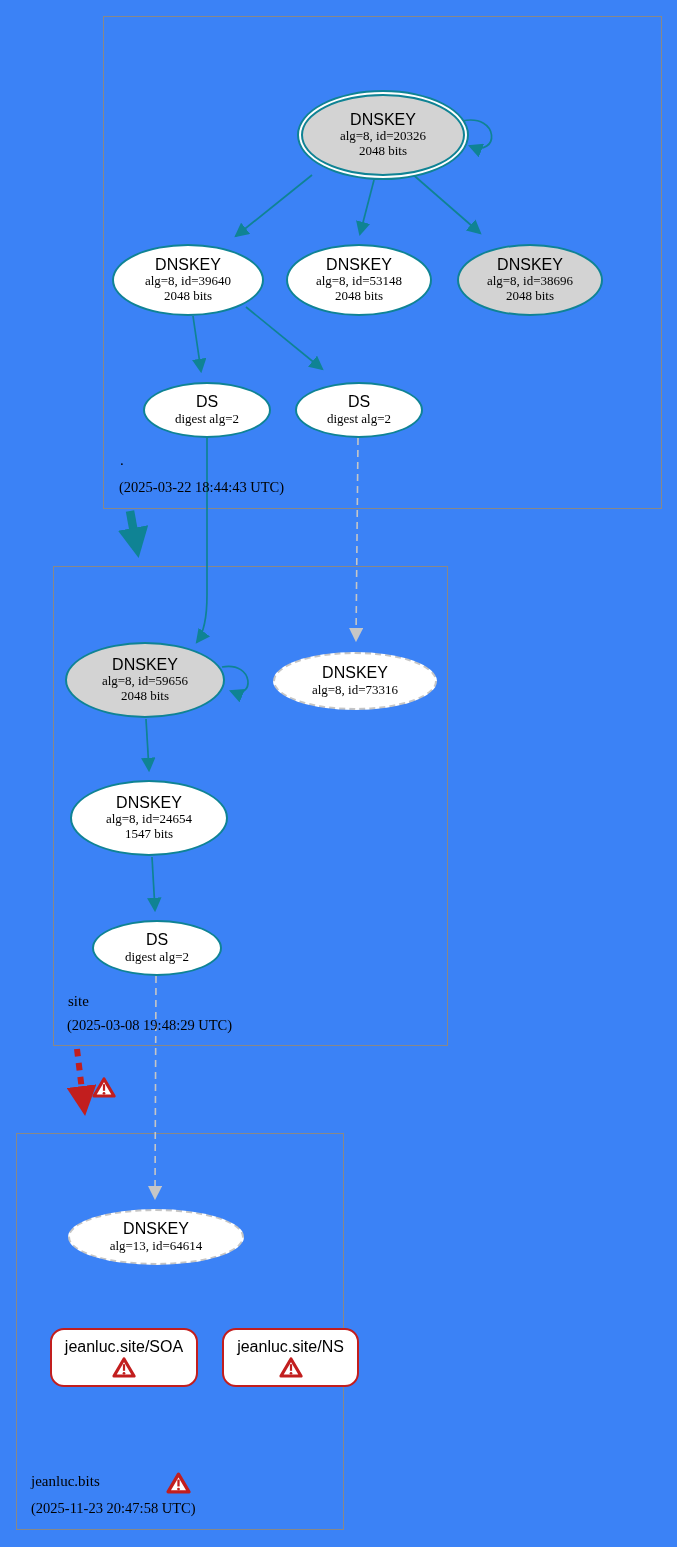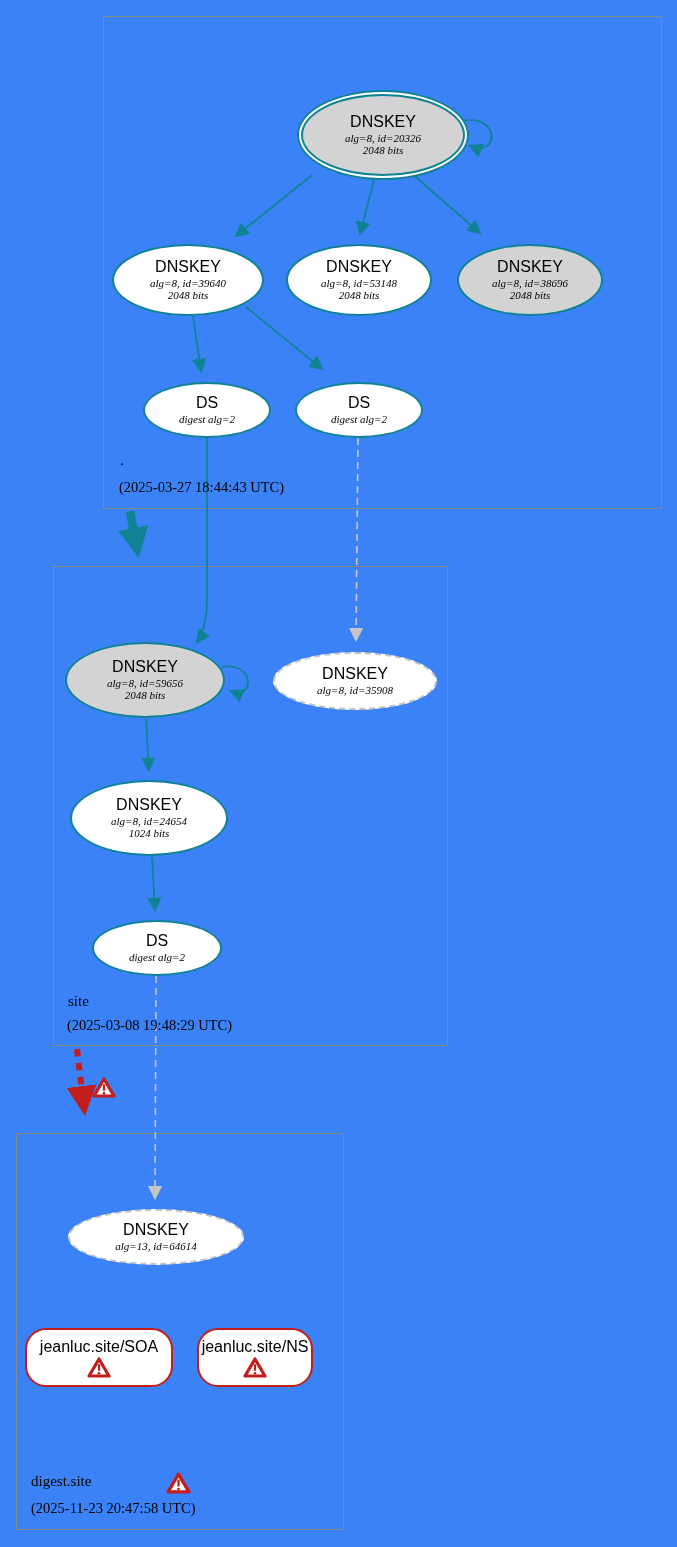--- a/index.html
+++ b/index.html
@@ -49,31 +49,32 @@
   .node-outer{
     position:absolute;
     border:2px solid var(--teal);
     border-radius:50%;
     padding:2px;
     background:#ffffff;
     box-sizing:border-box;
   }
   .node.inner{position:relative;left:0;top:0;width:100%;height:100%;}
   .ntitle{font-family:"Liberation Sans",sans-serif;font-size:16px;color:#000;}
-  .ndetail{font-family:"Liberation Serif",serif;font-size:11px;color:#000;font-style:italic;}
+  .ndetail{font-family:"Liberation Serif",serif;font-size:13px;color:#000;}
 
   .rrbox{
     position:absolute;
     border:2px solid var(--alert-red);
-    border-radius:21px;
+    border-radius:14px;
     background:#ffffff;
     box-sizing:border-box;
     display:flex;flex-direction:column;
     align-items:center;justify-content:center;
     gap:1px;
+    margin-left:25px;
   }
   .rrlabel{font-family:"Liberation Sans",sans-serif;font-size:16px;color:#000;}
 
   .zone-label{
     position:absolute;
     font-family:"Liberation Serif",serif;
     font-size:15px;color:#000;
     white-space:nowrap;
   }
   .zone-ts{
@@ -161,37 +162,37 @@
     <div class="ntitle">DS</div>
     <div class="ndetail">digest alg=2</div>
   </div>
 
   <div class="node" style="left:295px;top:382px;width:128px;height:56px">
     <div class="ntitle">DS</div>
     <div class="ndetail">digest alg=2</div>
   </div>
 
   <div class="zone-label" style="left:120px;top:452px">.</div>
-  <div class="zone-ts" style="left:119px;top:479px">(2025-03-27 18:44:43 UTC)</div>
+  <div class="zone-ts" style="left:119px;top:479px">(2025-03-22 18:44:43 UTC)</div>
 
   <div class="node gray" style="left:65px;top:642px;width:160px;height:76px">
     <div class="ntitle">DNSKEY</div>
     <div class="ndetail">alg=8, id=59656</div>
     <div class="ndetail">2048 bits</div>
   </div>
 
   <div class="node dashed" style="left:273px;top:652px;width:164px;height:58px">
     <div class="ntitle">DNSKEY</div>
-    <div class="ndetail">alg=8, id=35908</div>
+    <div class="ndetail">alg=8, id=73316</div>
   </div>
 
   <div class="node" style="left:70px;top:780px;width:158px;height:76px">
     <div class="ntitle">DNSKEY</div>
     <div class="ndetail">alg=8, id=24654</div>
-    <div class="ndetail">1024 bits</div>
+    <div class="ndetail">1547 bits</div>
   </div>
 
   <div class="node" style="left:92px;top:920px;width:130px;height:56px">
     <div class="ntitle">DS</div>
     <div class="ndetail">digest alg=2</div>
   </div>
 
   <div class="zone-label" style="left:68px;top:993px">site</div>
   <div class="zone-ts" style="left:67px;top:1017px">(2025-03-08 19:48:29 UTC)</div>
 
@@ -208,30 +209,30 @@
 
   <div class="rrbox" style="left:25px;top:1328px;width:148px;height:59px">
     <div class="rrlabel">jeanluc.site/SOA</div>
     <svg class="warn-icon" width="24" height="21" viewBox="0 0 24 21">
       <path class="warn-tri" d="M12 2 L22 19 L2 19 Z"></path>
       <rect class="warn-bar" x="10.9" y="7.2" width="2.2" height="6.6"></rect>
       <circle class="warn-bar" cx="12" cy="16.3" r="1.35"></circle>
     </svg>
   </div>
 
-  <div class="rrbox" style="left:197px;top:1328px;width:116px;height:59px">
+  <div class="rrbox" style="left:197px;top:1328px;width:137px;height:59px">
     <div class="rrlabel">jeanluc.site/NS</div>
     <svg class="warn-icon" width="24" height="21" viewBox="0 0 24 21">
       <path class="warn-tri" d="M12 2 L22 19 L2 19 Z"></path>
       <rect class="warn-bar" x="10.9" y="7.2" width="2.2" height="6.6"></rect>
       <circle class="warn-bar" cx="12" cy="16.3" r="1.35"></circle>
     </svg>
   </div>
 
-  <div class="zone-label" style="left:31px;top:1473px">digest.site</div>
+  <div class="zone-label" style="left:31px;top:1473px">jeanluc.bits</div>
   <svg class="warn-icon abs" style="left:166px;top:1472px" width="25" height="22" viewBox="0 0 24 21">
     <path class="warn-tri" d="M12 2 L22 19 L2 19 Z"></path>
     <rect class="warn-bar" x="10.9" y="7.2" width="2.2" height="6.6"></rect>
     <circle class="warn-bar" cx="12" cy="16.3" r="1.35"></circle>
   </svg>
   <div class="zone-ts" style="left:31px;top:1500px">(2025-11-23 20:47:58 UTC)</div>
 
 </div>
 
 </body></html>

